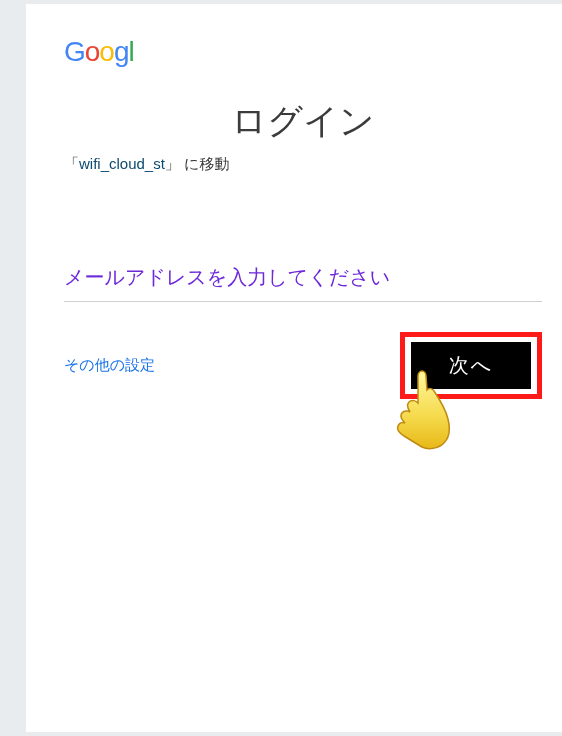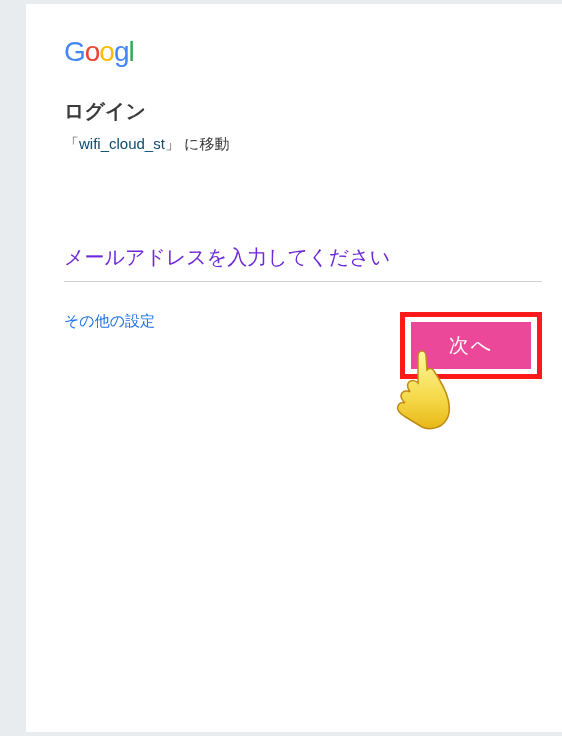--- a/index.html
+++ b/index.html
@@ -27,24 +27,25 @@
       font-weight: 400;
       margin-bottom: 30px;
       letter-spacing: -1px;
     }
     .logo .g1 { color: #4285F4; }
     .logo .o1 { color: #EA4335; }
     .logo .o2 { color: #FBBC05; }
     .logo .g2 { color: #4285F4; }
     .logo .l  { color: #34A853; }
     .heading {
-      font-size: 20px;
+      font-size: 35px;
       color: #3b3b3b;
-      font-weight: 700;
+      font-weight: 400;
       margin-bottom: 10px;
+      text-align: center;
     }
     .redirect-line {
       font-size: 15px;
       color: #333;
     }
     .redirect-line .prefix,
     .redirect-line .suffix {
       color: #333;
     }
     .redirect-link {
@@ -63,34 +64,34 @@
       font-size: 22px;
       font-weight: bold;
       color: #000;
       margin-top: 14px;
       margin-left: 22px;
     }
     .actions {
       margin-top: 30px;
       display: flex;
       justify-content: space-between;
-      align-items: flex-start;
+      align-items: center;
     }
     .other-settings {
       color: #1a73e8;
       font-size: 15px;
     }
     .next-wrap {
       border: 5px solid #ff1a1a;
       padding: 5px 6px;
       display: inline-block;
       position: relative;
     }
     .next-btn {
-      background: #ec4899;
+      background: #000000;
       color: #fff;
       font-size: 20px;
       border: none;
       padding: 10px 32px;
       cursor: pointer;
       min-width: 120px;
       text-align: center;
       letter-spacing: 2px;
     }
     .hand-cursor {

